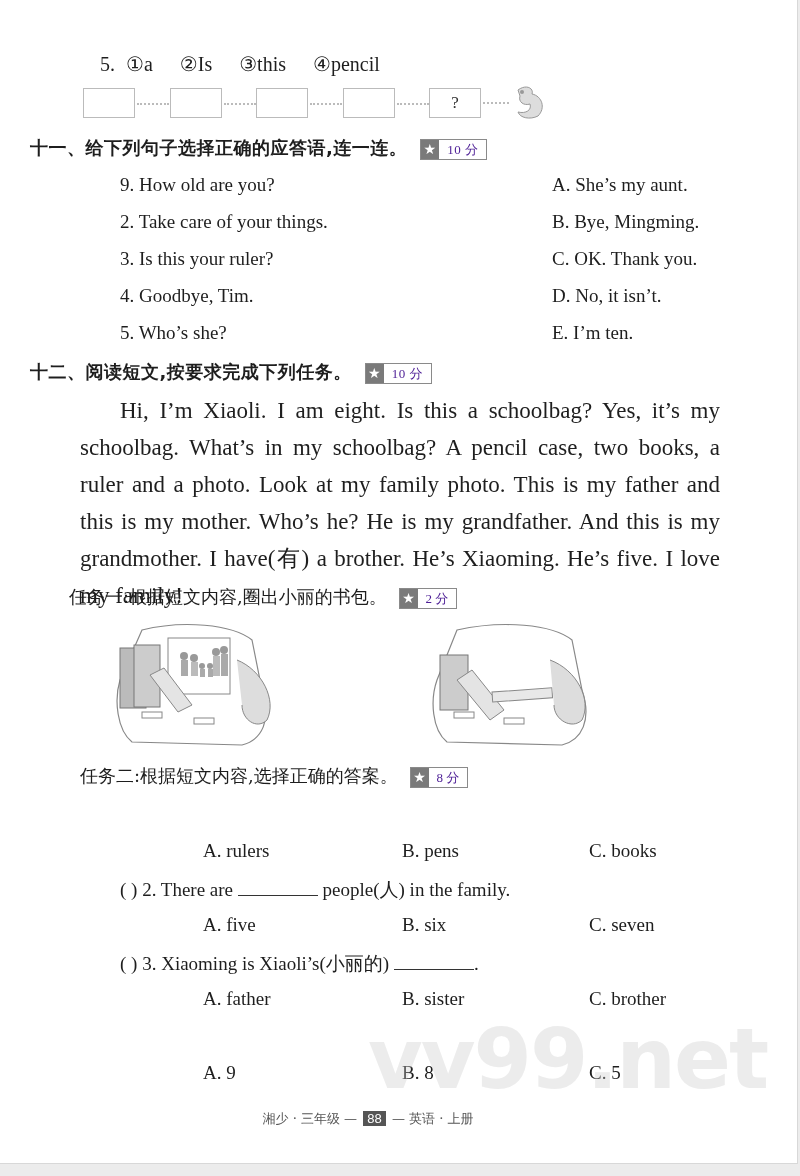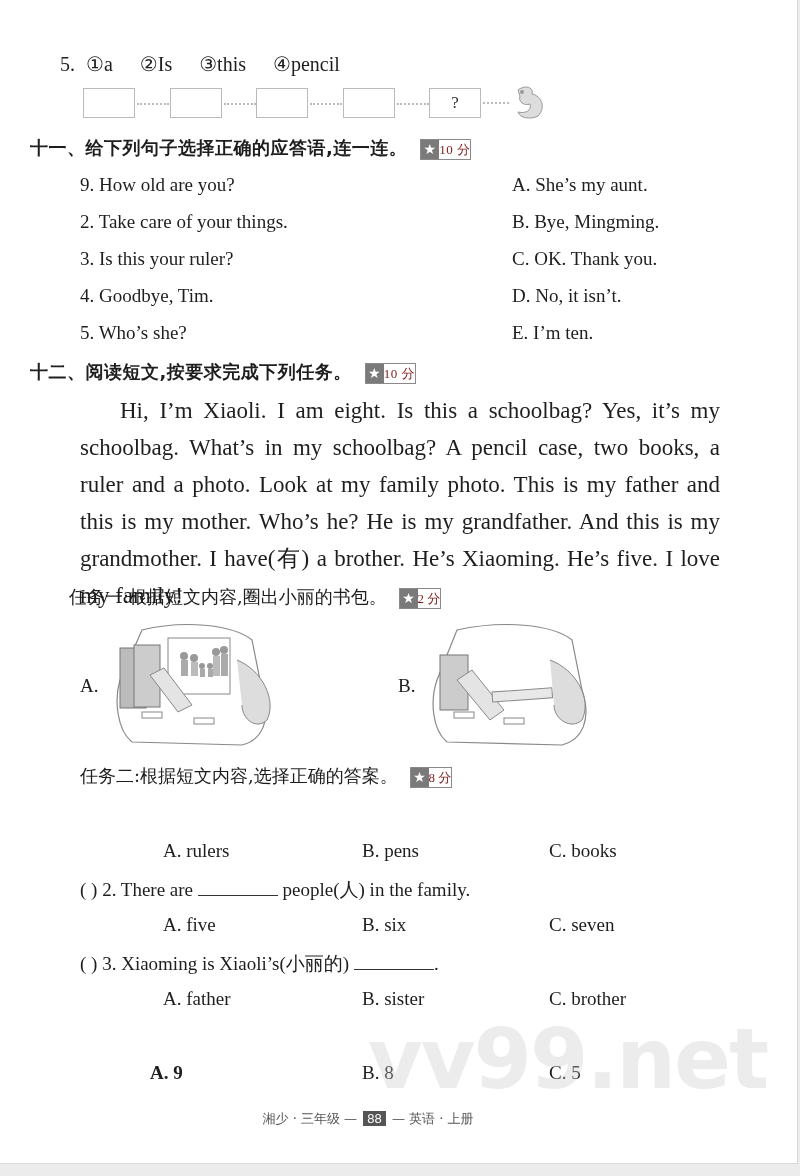--- a/index.html
+++ b/index.html
@@ -5,29 +5,29 @@
   html, body { margin: 0; padding: 0; }
   body {
     width: 800px; height: 1176px; background: #ececec; position: relative; overflow: hidden;
     font-family: "Liberation Serif", "DejaVu Serif", serif; color: #1e1e1e;
   }
   .page {
     position: absolute; left: 0; top: 0; width: 797px; height: 1163px; background: #fff;
     border-right: 1px solid #d8d8d8; border-bottom: 1px solid #d8d8d8;
   }
   .abs { position: absolute; white-space: nowrap; }
-  .serif { font-family: "Liberation Serif", "DejaVu Serif", serif; font-size: 19px; }
+  .serif { font-family: "Liberation Serif", "DejaVu Serif", serif; font-size: 19px; margin-left: 40px; }
   .cjk-bold { font-family: "DejaVu Sans", sans-serif; font-weight: bold; font-size: 18px; letter-spacing: 0.5px; }
   .cjk { font-family: "DejaVu Serif", serif; font-size: 18px; }
   .badge {
     display: inline-flex; align-items: stretch; height: 19px; border: 1px solid #8a8a8a;
     vertical-align: middle; margin-left: 6px; font-family: "Liberation Serif", serif; font-weight: normal;
   }
   .badge .star { width: 18px; background: #7a7a7a; color: #fff; font-size: 14px; line-height: 19px; text-align: center; }
-  .badge .pts { padding: 0 0; font-size: 13px; line-height: 19px; color: #7f1d1d; }
+  .badge .pts { padding: 0 8px; font-size: 13px; line-height: 19px; color: #4c1d95; }
   .box { position: absolute; width: 50px; height: 28px; border: 1.5px solid #bbb; background: #fff; text-align: center; line-height: 28px; font-size: 17px; color: #333; }
   .dots { position: absolute; height: 0; border-top: 2px dotted #bbb; }
   .passage { position: absolute; left: 80px; top: 392px; width: 640px; font-size: 23px; line-height: 37px; text-align: justify; }
   .passage p { margin: 0; text-indent: 40px; }
   .paren { font-size: 19px; }
   .blank { display: inline-block; border-bottom: 1px solid #333; height: 16px; vertical-align: baseline; }
   .watermark { position: absolute; left: 368px; top: 1010px; font-family: "DejaVu Sans", sans-serif; font-weight: bold; font-size: 84px; color: rgba(200,200,200,0.35); letter-spacing: -2px; }
   .footer { position: absolute; top: 1110px; left: 0; width: 736px; text-align: center; font-family: "DejaVu Serif", serif; font-size: 13px; color: #555; }
   .footer .pg { display: inline-block; background: #555; color: #fff; padding: 0 4px; font-family: "Liberation Sans", sans-serif; margin: 0 2px; }
 </style>
@@ -158,21 +158,21 @@
 
   <div class="abs serif" style="left:80px; top:951px;">
     <span class="paren">(        )</span>
     <span>3. Xiaoming is Xiaoli’s(小丽的)</span>
     <span class="blank" style="width:80px;"></span><span>.</span>
   </div>
   <div class="abs serif" style="left:163px; top:988px;">A. father</div>
   <div class="abs serif" style="left:362px; top:988px;">B. sister</div>
   <div class="abs serif" style="left:549px; top:988px;">C. brother</div>
 
-  <div class="abs serif" style="left:150px; top:1062px;font-weight:bold;">A. 9</div>
+  <div class="abs serif" style="left:163px; top:1062px;">A. 9</div>
   <div class="abs serif" style="left:362px; top:1062px;">B. 8</div>
   <div class="abs serif" style="left:549px; top:1062px;">C. 5</div>
 
   <div class="watermark">vv99.net</div>
 
   <div class="footer">
     <span>湘少 · 三年级 —</span>
     <span class="pg">88</span>
     <span>— 英语 · 上册</span>
   </div>

